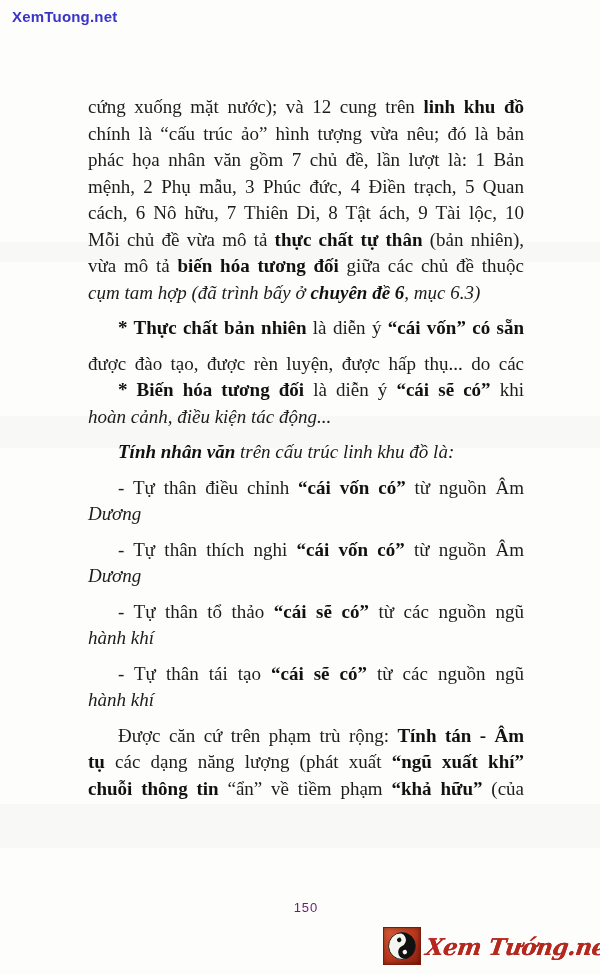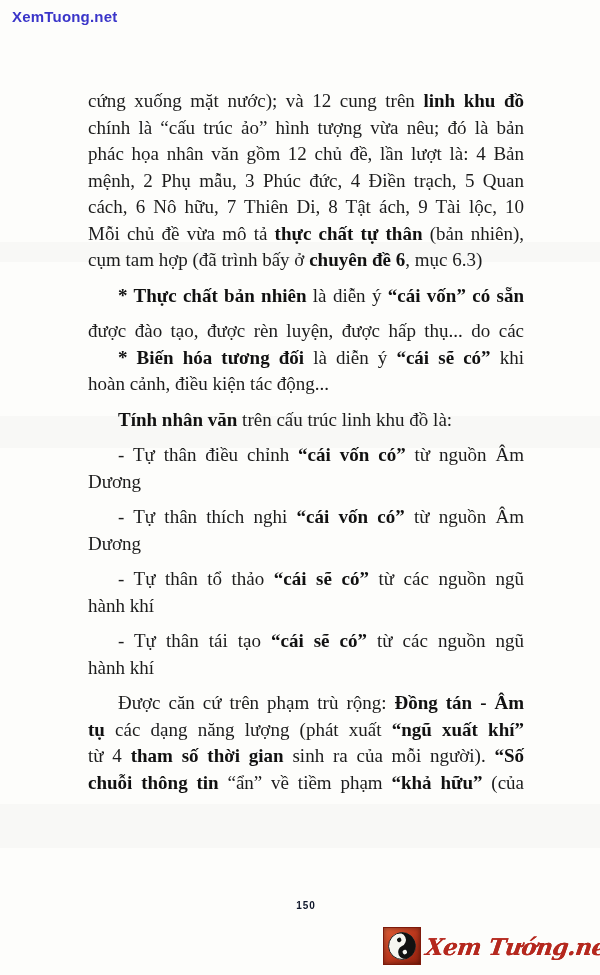--- a/index.html
+++ b/index.html
@@ -16,37 +16,37 @@
   .band3{top:804px;height:44px;}
 
   .watermark{
     position:absolute;top:8px;left:12px;
     font-family:"Liberation Sans","DejaVu Sans",sans-serif;
     font-weight:700;font-size:15px;letter-spacing:.2px;
     color:#3a35c9;
   }
 
   .textblock{position:absolute;left:88px;top:88px;width:436px;}
-  .para{margin:0 0 9px 0;}
+  .para{margin:6px 0 9px 0;}
   .line{
     font-size:19px;line-height:26.5px;
     white-space:nowrap;
     text-align:justify;
     text-align-last:justify;
     -moz-text-align-last:justify;
   }
-  .line.nj{text-align-last:left;-moz-text-align-last:left;}
+  .line.nj{text-align-last:left;font-style:italic;-moz-text-align-last:left;}
   .line.ind{text-indent:30px;}
   .line b{font-weight:700;color:#111;}
 
   .pagenum{
     position:absolute;top:900px;left:88px;width:436px;
     text-align:center;
     font-family:"Liberation Sans","DejaVu Sans",sans-serif;
-    font-weight:700;font-size:10px;color:#0f172a;letter-spacing:1px;
+    font-weight:400;font-size:13px;color:#701a75;letter-spacing:1px;
   }
 
   .logo{position:absolute;right:8px;bottom:10px;display:flex;align-items:center;gap:5px;}
   .logo-icon{
     width:38px;height:38px;flex:0 0 38px;
     background:linear-gradient(135deg,#e06038 0%,#c03a1e 45%,#8f200e 100%);
     border:1px solid #7e1a0b;
     box-shadow:inset 0 0 5px rgba(0,0,0,.45);
     display:flex;align-items:center;justify-content:center;
     box-sizing:border-box;
@@ -68,24 +68,25 @@
   <div class="scan-band band1"></div>
   <div class="scan-band band2"></div>
   <div class="scan-band band3"></div>
 
   <div class="watermark">XemTuong.net</div>
 
   <div class="textblock">
       <div class="para">
         <div class="line"><span>cứng xuống mặt nước); và 12 cung trên </span><b>linh khu đồ</b></div>
         <div class="line"><span>chính là “cấu trúc ảo” hình tượng vừa nêu; đó là bản</span></div>
-        <div class="line"><span>phác họa nhân văn gồm 12 chủ đề, lần lượt là: 4 Bản</span></div>
+        <div class="line"><span>phác họa nhân văn gồm 7 chủ đề, lần lượt là: 1 Bản</span></div>
         <div class="line"><span>mệnh, 2 Phụ mẫu, 3 Phúc đức, 4 Điền trạch, 5 Quan</span></div>
         <div class="line"><span>cách, 6 Nô hữu, 7 Thiên Di, 8 Tật ách, 9 Tài lộc, 10</span></div>
         <div class="line"><span>Mỗi chủ đề vừa mô tả </span><b>thực chất tự thân</b><span> (bản nhiên),</span></div>
+        <div class="line"><span>vừa mô tả </span><b>biến hóa tương đối</b><span> giữa các chủ đề thuộc</span></div>
         <div class="line nj"><span>cụm tam hợp (đã trình bấy ở </span><b>chuyên đề 6</b><span>, mục 6.3)</span></div>
       </div>
       <div class="para">
         <div class="line ind"><b>* Thực chất bản nhiên</b><span> là diễn ý </span><b>“cái vốn” có sẵn</b></div>
       </div>
       <div class="para">
         <div class="line"><span>được đào tạo, được rèn luyện, được hấp thụ... do các</span></div>
         <div class="line ind"><b>* Biến hóa tương đối</b><span> là diễn ý </span><b>“cái sẽ có”</b><span> khi</span></div>
         <div class="line nj"><span>hoàn cảnh, điều kiện tác động...</span></div>
       </div>
@@ -102,23 +103,22 @@
       </div>
       <div class="para">
         <div class="line ind"><span>- Tự thân tổ thảo </span><b>“cái sẽ có”</b><span> từ các nguồn ngũ</span></div>
         <div class="line nj"><span>hành khí</span></div>
       </div>
       <div class="para">
         <div class="line ind"><span>- Tự thân tái tạo </span><b>“cái sẽ có”</b><span> từ các nguồn ngũ</span></div>
         <div class="line nj"><span>hành khí</span></div>
       </div>
       <div class="para">
-        <div class="line ind"><span>Được căn cứ trên phạm trù rộng: </span><b>Đồng tán - Âm</b></div>
+        <div class="line ind"><span>Được căn cứ trên phạm trù rộng: </span><b>Tính tán - Âm</b></div>
         <div class="line"><b>tụ</b><span> các dạng năng lượng (phát xuất </span><b>“ngũ xuất khí”</b></div>
-        <div class="line"><span>từ 4 </span><b>tham số thời gian</b><span> sinh ra của mỗi người). </span><b>“Số</b></div>
         <div class="line"><b>chuỗi thông tin</b><span> “ẩn” về tiềm phạm </span><b>“khả hữu”</b><span> (của</span></div>
       </div>
     </div>
 
   <div class="pagenum">150</div>
 
   <div class="logo">
     <div class="logo-icon">
       <svg width="28" height="28" viewBox="0 0 100 100" aria-hidden="true">
         <circle cx="50" cy="50" r="48" fill="#f5f5f0" stroke="#1a1a1a" stroke-width="3"></circle>

